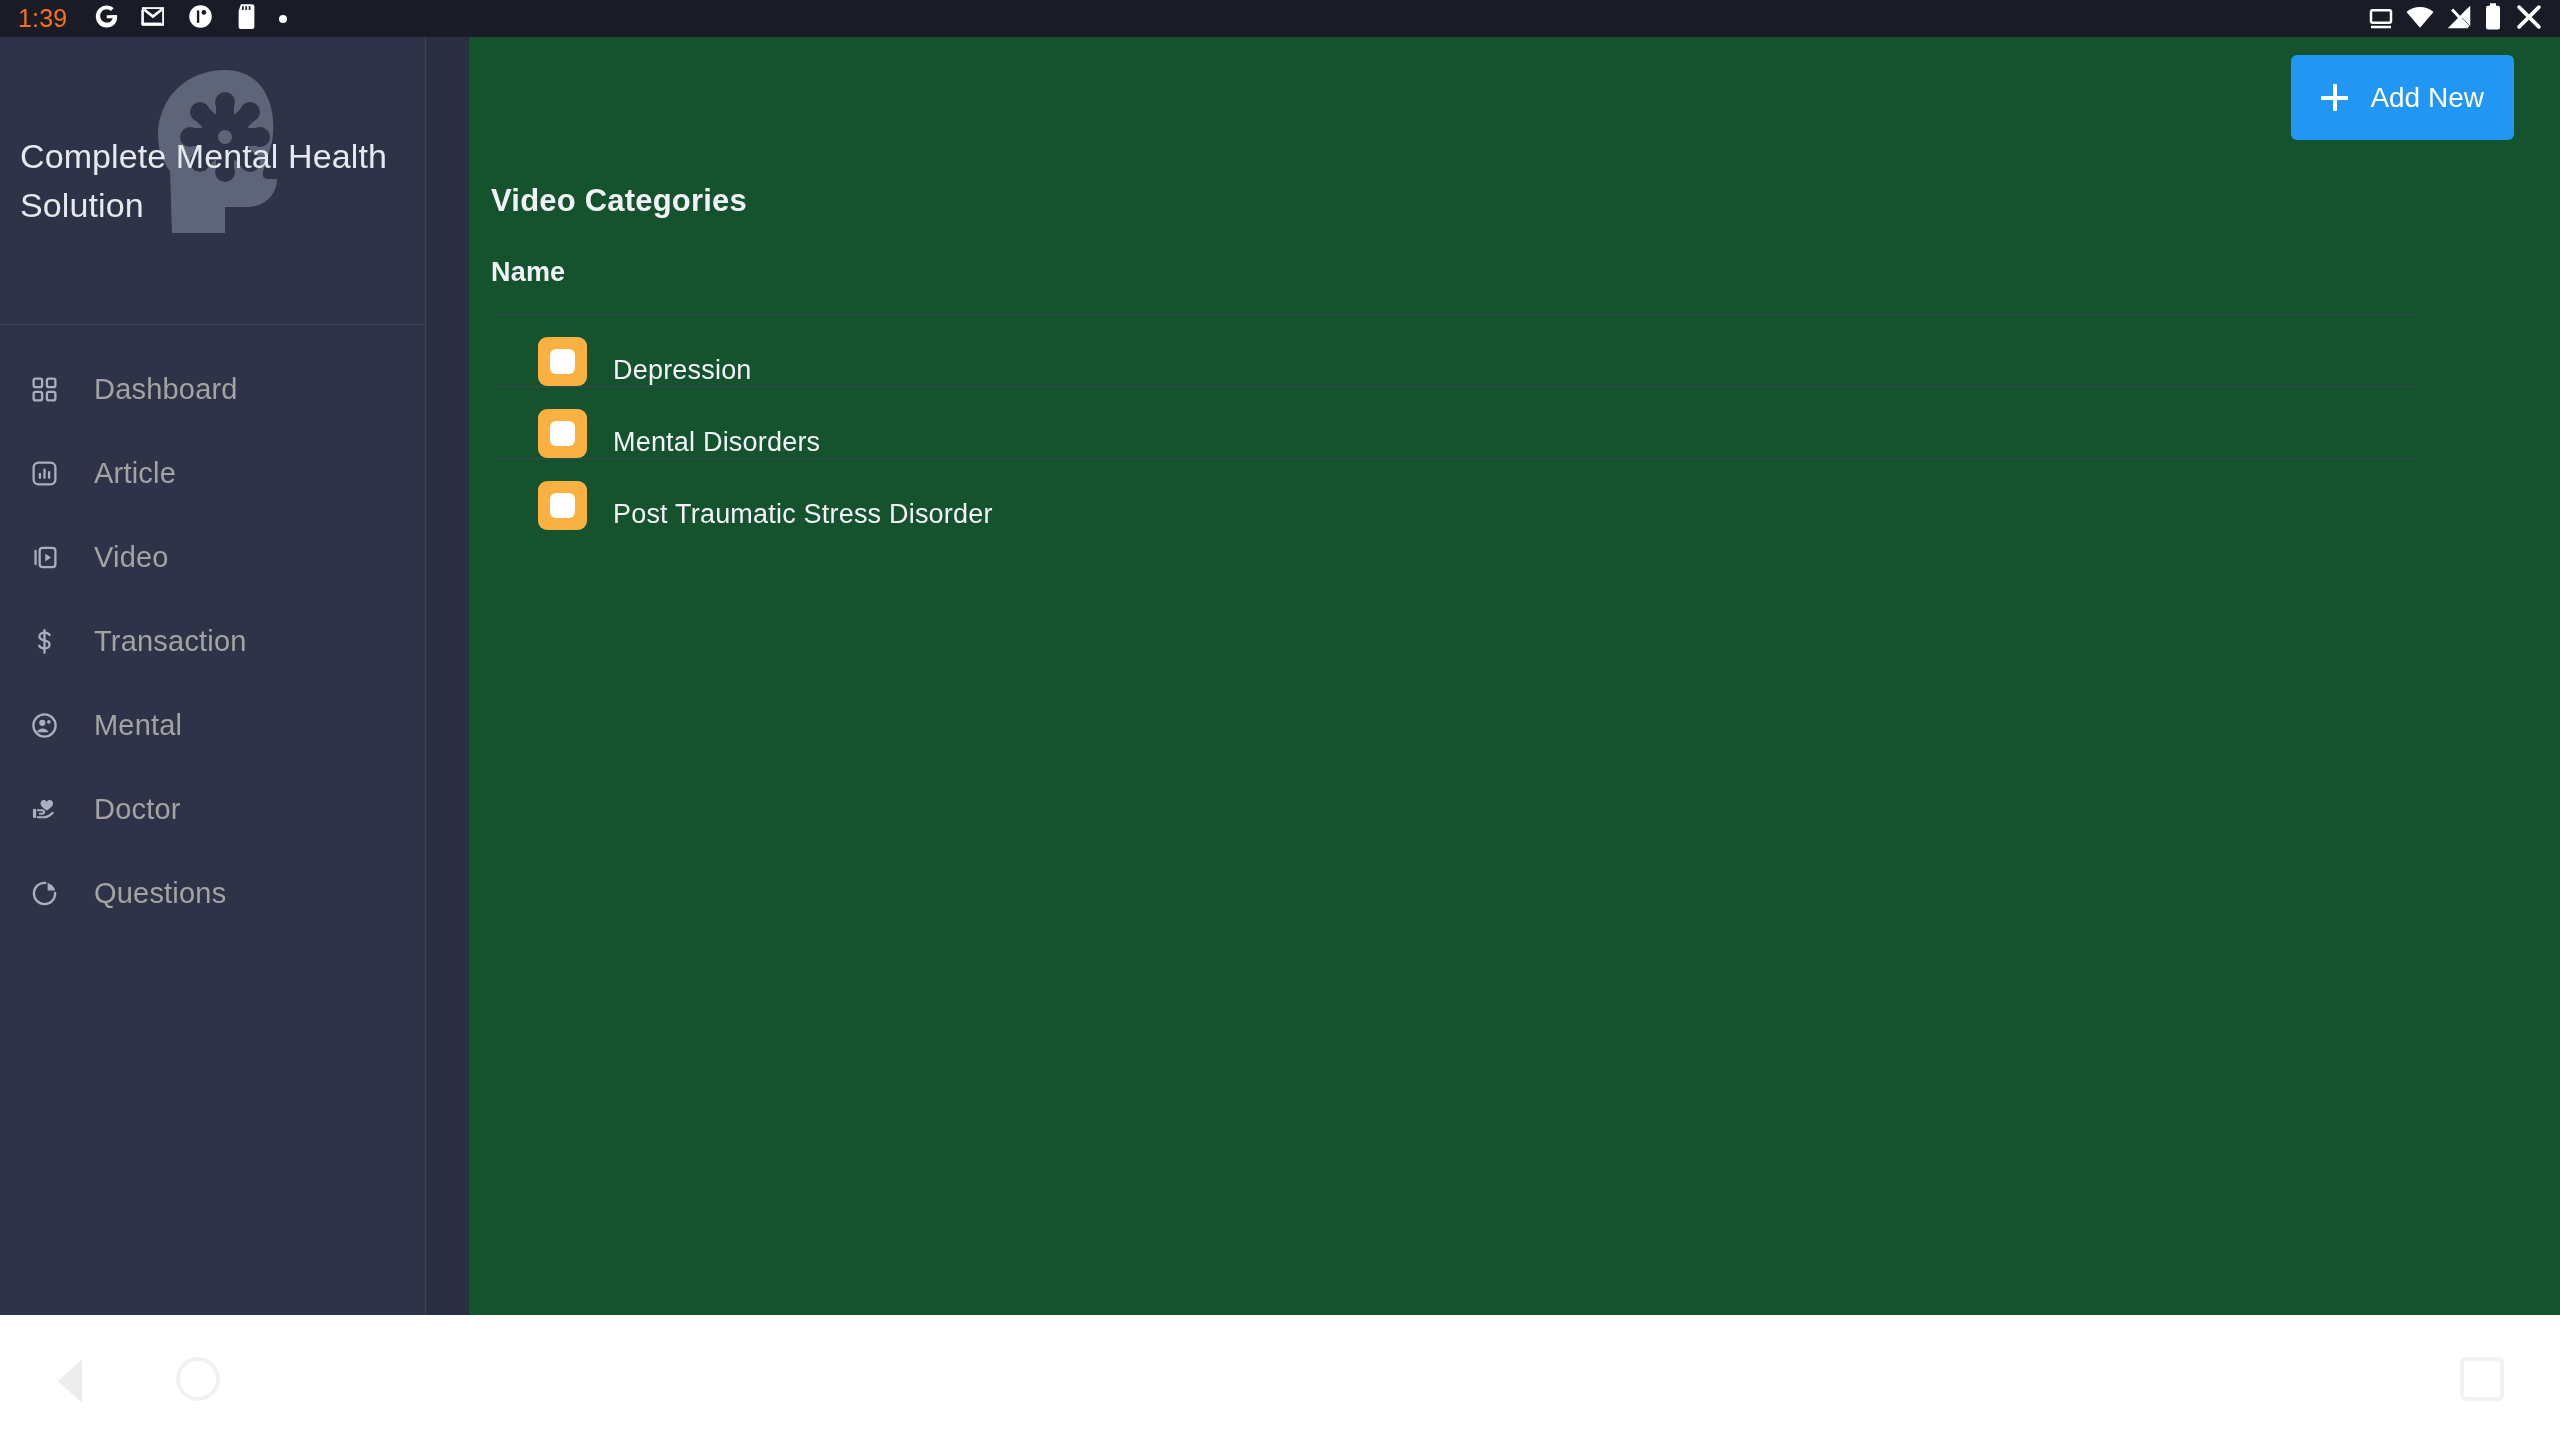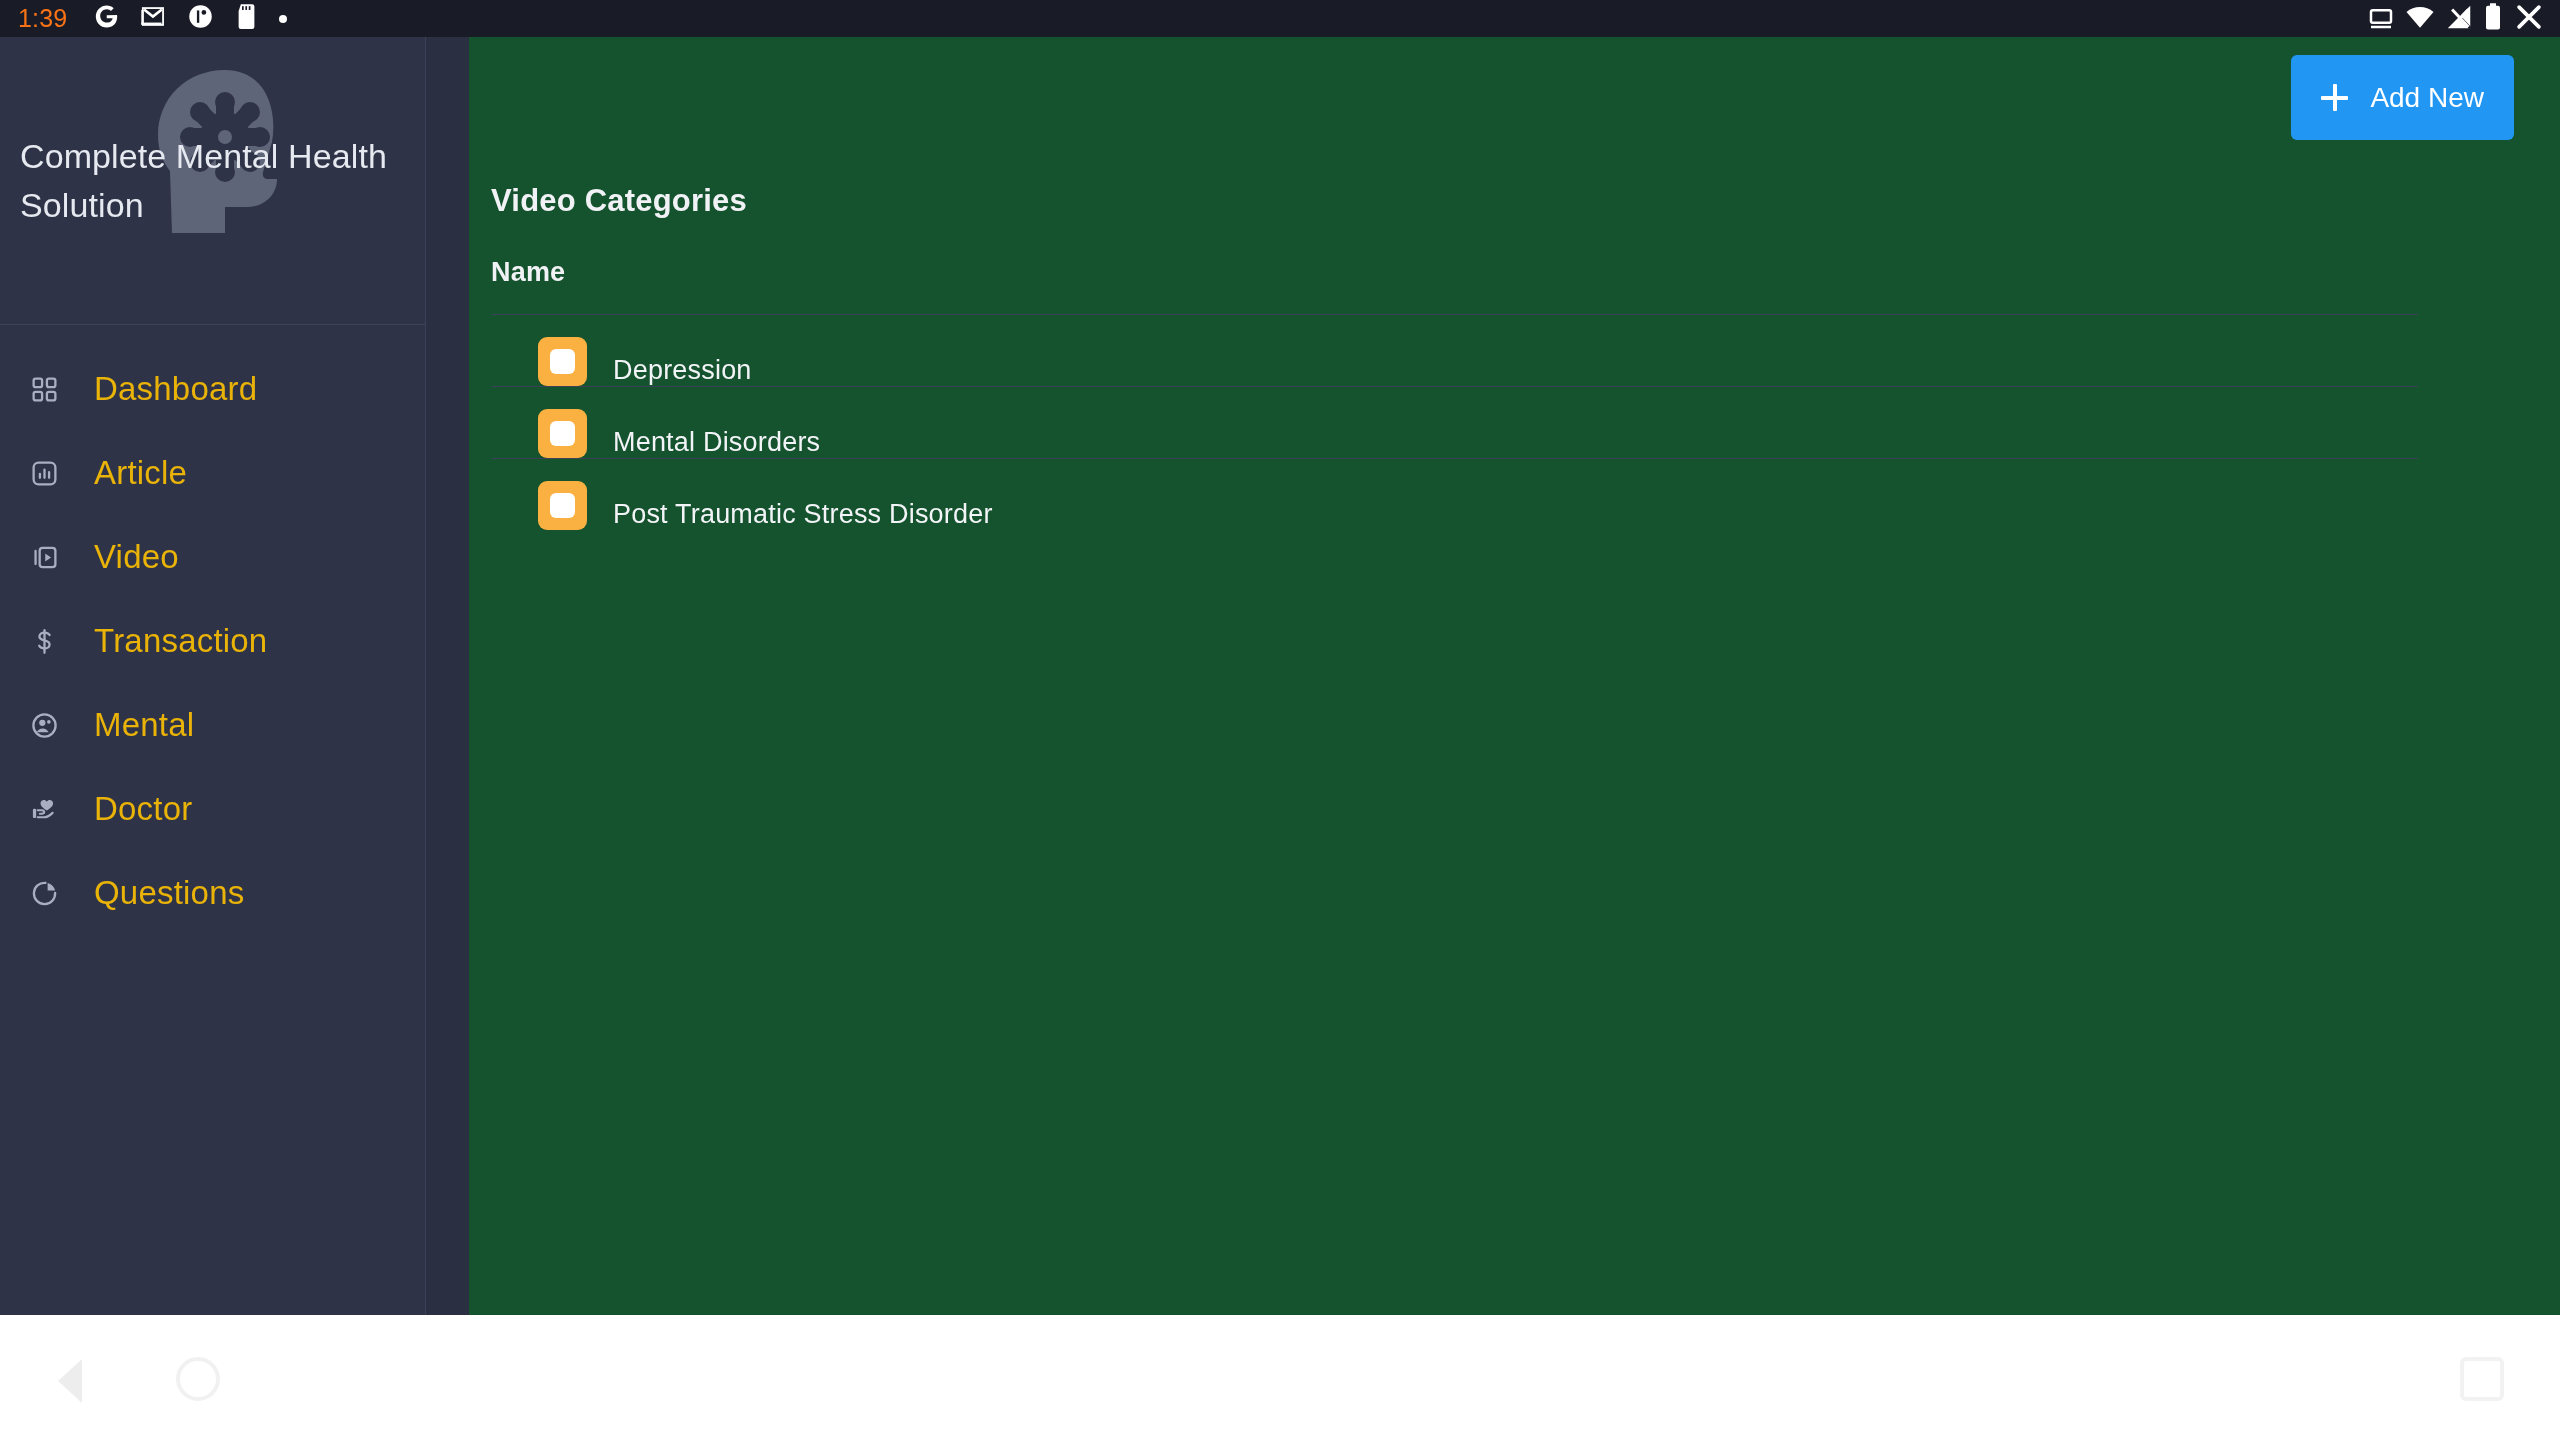--- a/index.html
+++ b/index.html
@@ -47,21 +47,21 @@
   .nav{ padding-top:22px; }
   .nav-item{
     display:flex; align-items:center; height:84px; padding-left:22px;
     cursor:pointer;
   }
   .nav-icon{
     width:44px; min-width:44px; display:flex; align-items:center; justify-content:center;
     color:#a9afc0;
   }
   .nav-label{
-    margin-left:28px; color:#eab308; font-size:33px; letter-spacing:.2px;
+    margin-left:28px; color:#a3a3a3; font-size:29px; letter-spacing:.2px;
   }
 
   
   .main{
     position:absolute; left:427px; top:37px; right:0; height:1278px;
     background:#14532d;
     margin-left:42px;
   }
   .topbar{ position:relative; height:110px; }
   .add-new{

